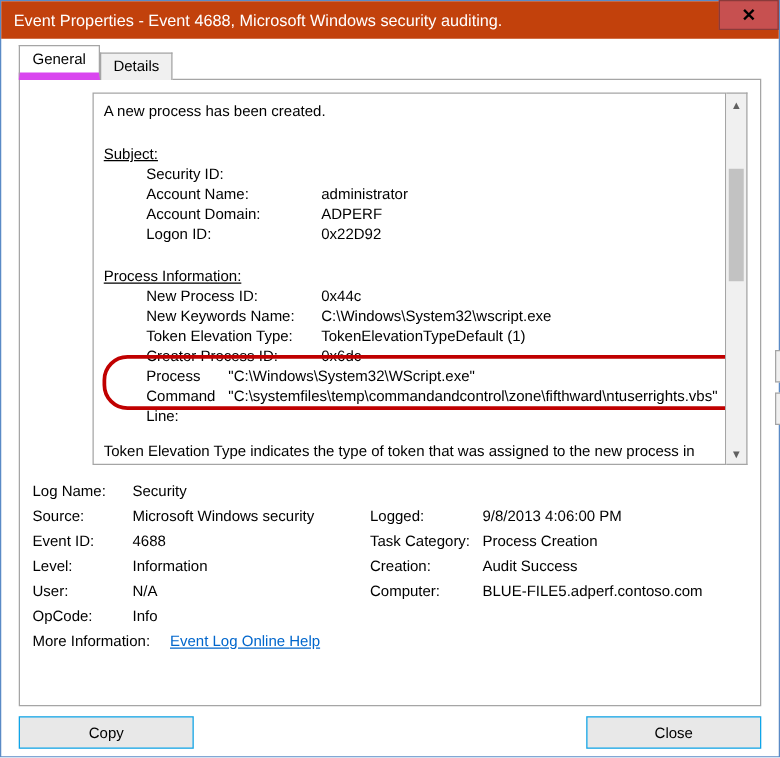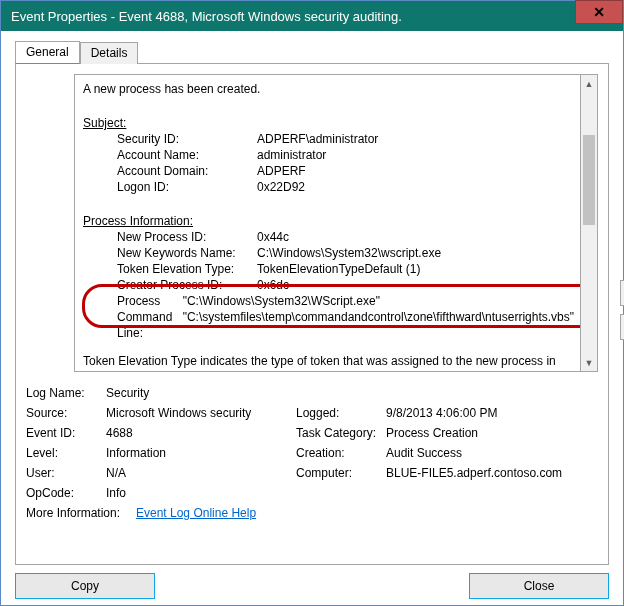--- a/index.html
+++ b/index.html
@@ -15,21 +15,21 @@
     height: 606px;
     box-sizing: border-box;
     background: #fff;
     border: 1px solid #5a8ac6;
     position: relative;
     display: flex;
     flex-direction: column;
   }
   .titlebar {
     height: 30px;
-    background: #0f766e;
+    background: #c2410c;
     display: flex;
     align-items: center;
     color: #fff;
     font-size: 13px;
     padding-left: 10px;
   }
   .titlebar .title-text {
     flex: 1;
   }
   .titlebar .close-btn {
@@ -65,21 +65,21 @@
     padding: 3px 10px 4px 10px;
     font-size: 12px;
     border: 1px solid #a5a5a5;
     border-bottom: none;
     background: #f0f0f0;
     position: relative;
     top: 1px;
   }
   .tab.active {
     background: #fff;
-    border-bottom: 1px solid #d946ef;
+    border-bottom: 6px solid #d946ef;
     z-index: 3;
   }
   .tab-panel {
     border: 1px solid #a5a5a5;
     flex: 1;
     position: relative;
     padding: 10px 10px 8px 10px;
     display: flex;
     flex-direction: column;
   }
@@ -225,21 +225,20 @@
       </div>
 
       <div class="main-area-row">
         <div class="main-area">
           <div>A new process has been created.</div>
           <div class="spacer"></div>
           <div class="section-label">Subject:</div>
 
           <div class="field-row">
               <div class="field-label">Security ID:</div>
-              <div>ADPERF\administrator</div>
             </div>
           <div class="field-row">
               <div class="field-label">Account Name:</div>
               <div>administrator</div>
             </div>
           <div class="field-row">
               <div class="field-label">Account Domain:</div>
               <div>ADPERF</div>
             </div>
           <div class="field-row">

